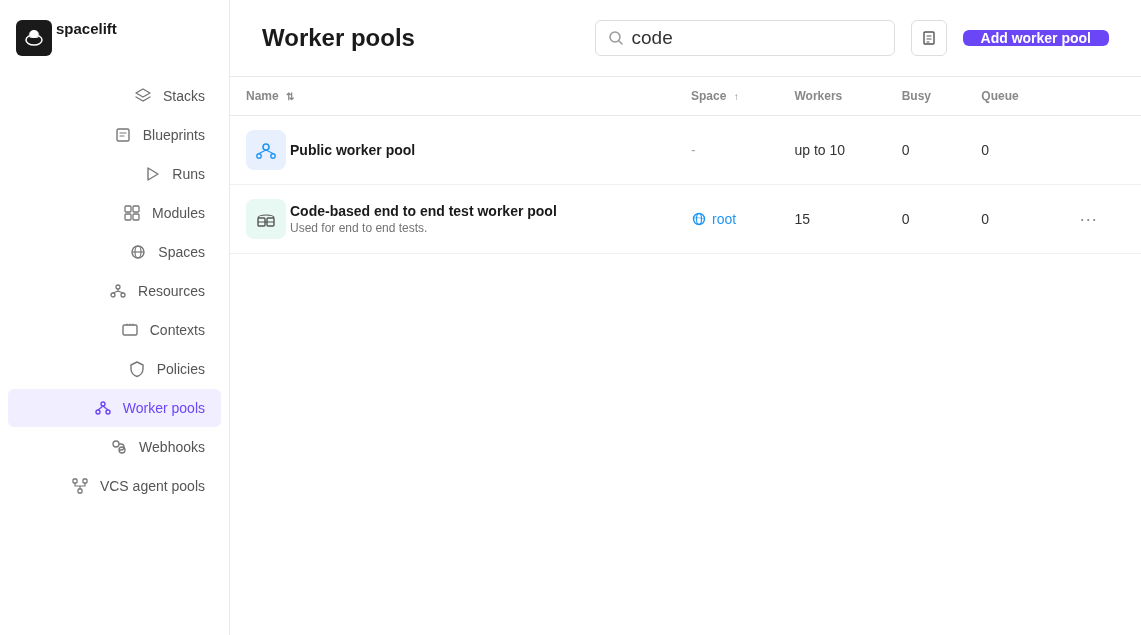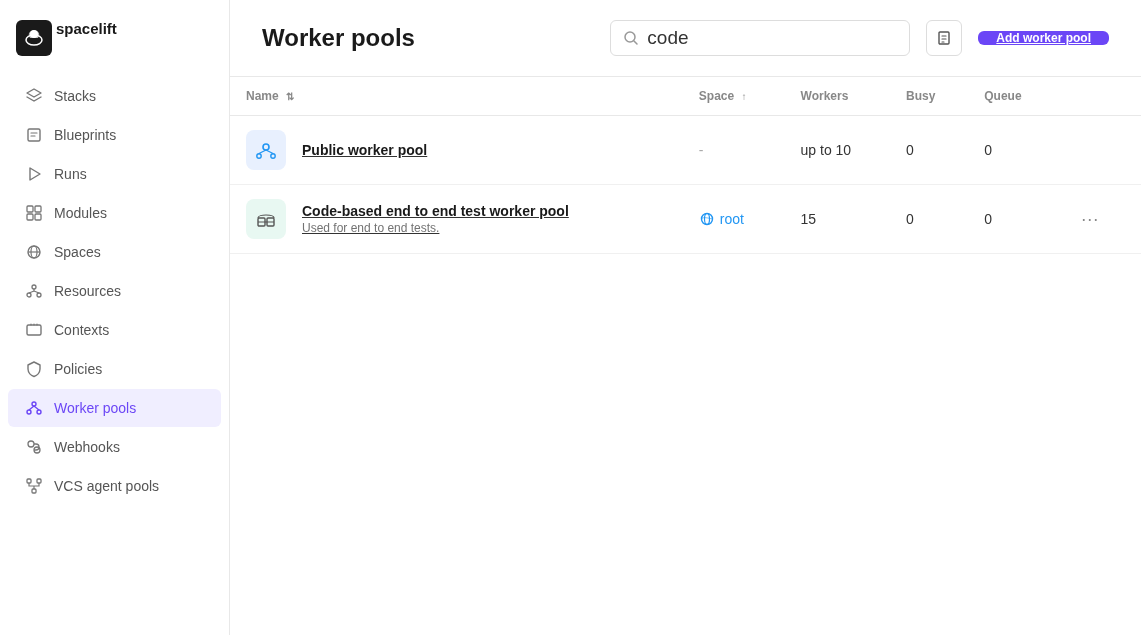--- a/index.html
+++ b/index.html
@@ -34,20 +34,21 @@
       display: flex;
       align-items: center;
       padding: 9px 16px;
       cursor: pointer;
       border-radius: 6px;
       margin: 1px 8px;
       color: #555;
       font-size: 14px;
       gap: 10px;
       transition: background 0.15s;
+      justify-content: flex-end;
     }
     .nav-item.active {
       background: #f0eeff;
       color: #6b46f6;
     }
     .nav-item.active .nav-icon { color: #6b46f6; }
     .nav-icon {
       width: 20px;
       height: 20px;
       display: flex;
@@ -108,25 +109,24 @@
       justify-content: center;
       cursor: pointer;
       color: #555;
     }
     .add-btn {
       background: #6b46f6;
       color: #fff;
       border: none;
       border-radius: 6px;
       padding: 0 18px;
-      font-size: 12px;
+      font-size: 14px;
       font-weight: 600;
       cursor: pointer;
       white-space: nowrap;
-      text-decoration: underline;
     }
 
     
     .table-container { flex: 1; overflow-y: auto; }
     table { width: 100%; border-collapse: collapse; }
     thead tr { border-bottom: 1px solid #e8e8e8; }
     th {
       padding: 12px 16px;
       text-align: left;
       font-size: 12px;
@@ -146,21 +146,21 @@
       border-radius: 8px;
       background: #e8f0fe;
       display: flex;
       align-items: center;
       justify-content: center;
       margin-right: 4px;
     }
     .row-icon-workers { background: #e8f8f2; }
     .pool-name { font-weight: 600; color: #1a1a1a; font-size: 14px; }
     .pool-desc { font-size: 12px; color: #737373; margin-top: 2px; }
-    .name-cell { display: flex; align-items: center; gap: 12px; text-decoration: underline; }
+    .name-cell { display: flex; align-items: center; gap: 0; }
     .name-info {}
     .space-link {
       color: #2196f3;
       text-decoration: none;
       display: flex;
       align-items: center;
       gap: 5px;
       font-size: 14px;
     }
     .dash-text { color: #aaa; }

